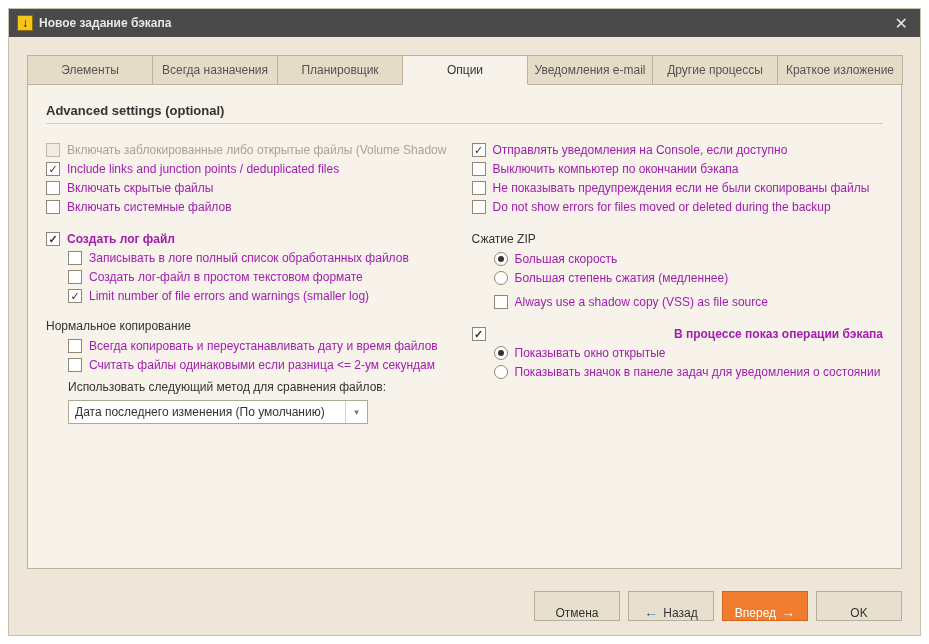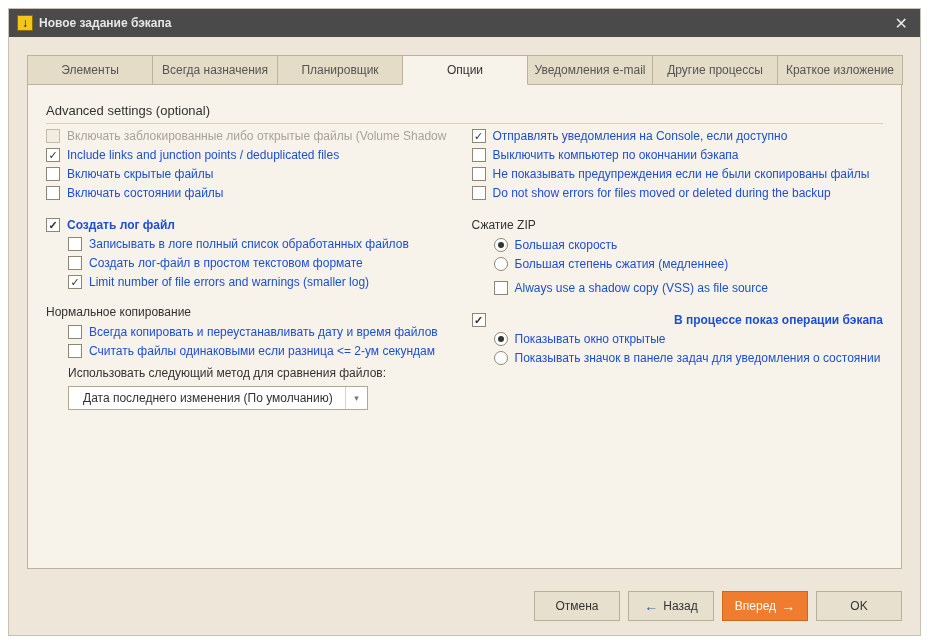--- a/index.html
+++ b/index.html
@@ -84,37 +84,38 @@
       flex: 1;
       margin: 0 18px 10px 18px;
       background: #f7f3ea;
       border: 1px solid #bdb39d;
       border-top: none;
       padding: 18px 18px 10px 18px;
       position: relative;
       overflow: hidden;
     }
     .section-title {
-      font-weight: normal;
+      font-weight: bold;
       font-size: 13px;
       color: #333;
       padding-bottom: 5px;
       border-bottom: 1px solid #d8cfba;
+      margin-bottom: 14px;
     }
     .cols {
       display: flex;
       gap: 14px;
     }
     .col { flex: 1; min-width: 0; }
     .row {
       display: flex;
       align-items: center;
       margin: 5px 0;
       font-size: 12px;
-      color: #1d4ed8;
+      color: #a21caf;
       white-space: nowrap;
       overflow: hidden;
     }
     .row.disabled { color: #a9a297; }
     .row.indent { margin-left: 22px; }
     .cb, .rb {
       width: 14px;
       height: 14px;
       border: 1px solid #8f8673;
       background: #fff;
@@ -152,21 +153,21 @@
       margin: 8px 0 6px 22px;
     }
     .select {
       margin-left: 22px;
       width: 300px;
       height: 24px;
       border: 1px solid #b0a893;
       background: #fff;
       display: flex;
       align-items: center;
-      padding: 0 14px;
+      padding: 0 6px;
       font-size: 12px;
       color: #333;
       cursor: pointer;
       position: relative;
     }
     .select .caret {
       position: absolute;
       right: 0;
       top: 0;
       bottom: 0;
@@ -185,21 +186,21 @@
       padding: 12px 18px 14px 18px;
     }
     .btn {
       min-width: 86px;
       height: 30px;
       border: 1px solid #b8af9a;
       background: #e8e0ce;
       color: #333;
       font-size: 12px;
       display: flex;
-      align-items: center;
+      align-items: flex-end;
       justify-content: center;
       gap: 5px;
       cursor: pointer;
     }
     .btn.primary {
       background: #f07d2f;
       border-color: #d46617;
       color: #fff;
     }
     .arrow-left::before{content:"←"; font-size:14px; color:#2b5fb5;}
@@ -240,21 +241,21 @@
           <div class="row">
             <span class="cb checked"></span>
             <span>Include links and junction points / deduplicated files</span>
           </div>
           <div class="row">
             <span class="cb"></span>
             <span>Включать скрытые файлы</span>
           </div>
           <div class="row">
             <span class="cb"></span>
-            <span>Включать состоянии файлы</span>
+            <span>Включать системные файлов</span>
           </div>
 
           <div class="row spacer-top" style="font-weight:bold;">
             <span class="cb checked"></span>
             <span>Создать лог файл</span>
           </div>
           <div class="row indent">
             <span class="cb"></span>
             <span>Записывать в логе полный список обработанных файлов</span>
           </div>

